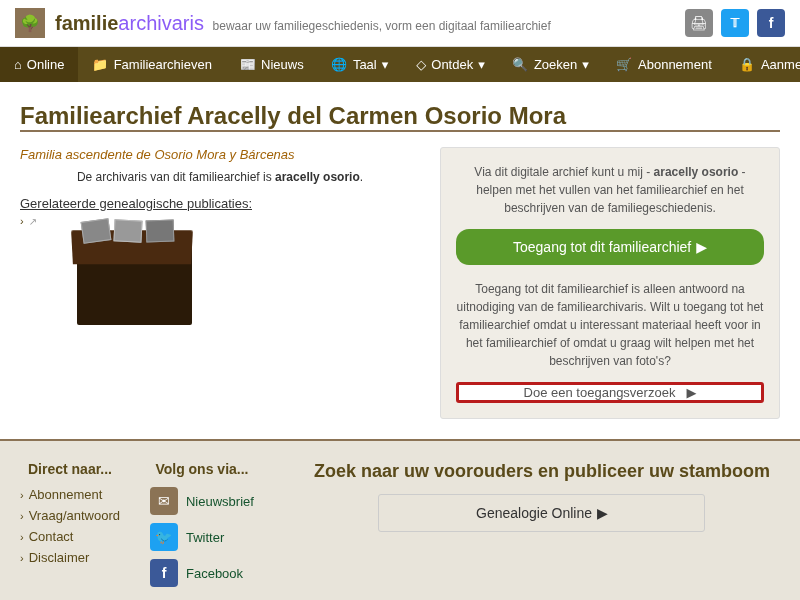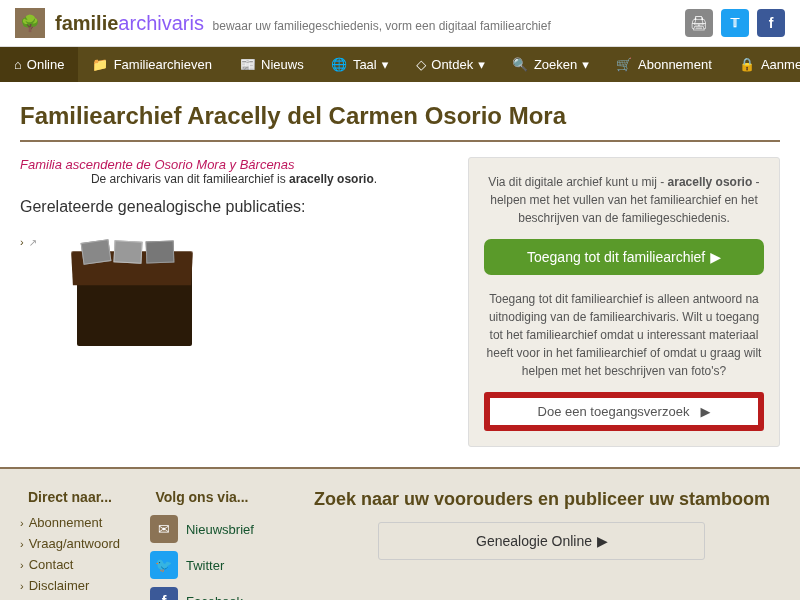--- a/index.html
+++ b/index.html
@@ -80,55 +80,57 @@
     .main-content {
       background: #fff;
       margin: 0;
       padding: 20px;
       border-bottom: 2px solid #8b7355;
     }
     .page-title {
       font-size: 24px;
       color: #5a4a1a;
       border-bottom: 2px solid #8b7355;
-      padding-bottom: 10px;
+      padding-bottom: 0;
       margin-bottom: 15px;
     }
 
     .content-area {
       display: flex;
       gap: 20px;
     }
     .left-panel {
       flex: 1;
     }
     .right-panel {
-      width: 312px;
+      width: 340px;
       background: #f0ede6;
       border: 1px solid #ddd;
       padding: 15px;
       border-radius: 3px;
     }
 
     .family-desc {
       font-size: 13px;
-      color: #be185d;
+      color: #a16207;
+      margin-bottom: 8px;
       font-style: italic;
     }
     .archivist-text {
       font-size: 12px;
       margin-bottom: 12px;
       text-align: center;
     }
     .archivist-name {
       font-weight: bold;
     }
     .publications-label {
-      font-size: 16px;
-      margin-bottom: 20px;
+      font-size: 13px;
+      margin-bottom: 4px;
+      text-decoration: underline;
     }
     .publication-link {
       display: flex;
       align-items: center;
       gap: 5px;
       color: #5a4a1a;
       font-size: 13px;
       cursor: pointer;
       text-decoration: none;
     }
@@ -144,40 +146,40 @@
     }
     .accent-name { font-weight: bold; }
     .btn-green {
       background: #5a9a2a;
       color: white;
       border: none;
       padding: 10px 15px;
       width: 100%;
       font-size: 14px;
       cursor: pointer;
-      border-radius: 7px;
+      border-radius: 13px;
       margin-bottom: 15px;
       display: flex;
       align-items: center;
       justify-content: center;
       gap: 5px;
     }
 
     .access-info {
       font-size: 12px;
       color: #555;
       line-height: 1.5;
       text-align: center;
       margin-bottom: 12px;
     }
     .btn-request {
       background: #fff;
       color: #555;
-      border: 6px solid #b91c1c;
-      padding: 6px 15px;
+      border: 3px solid #b91c1c;
+      padding: 0 15px;
       width: 100%;
       font-size: 13px;
       cursor: pointer;
       border-radius: 3px;
       display: flex;
       align-items: center;
       justify-content: center;
       gap: 11px;
     }
 

